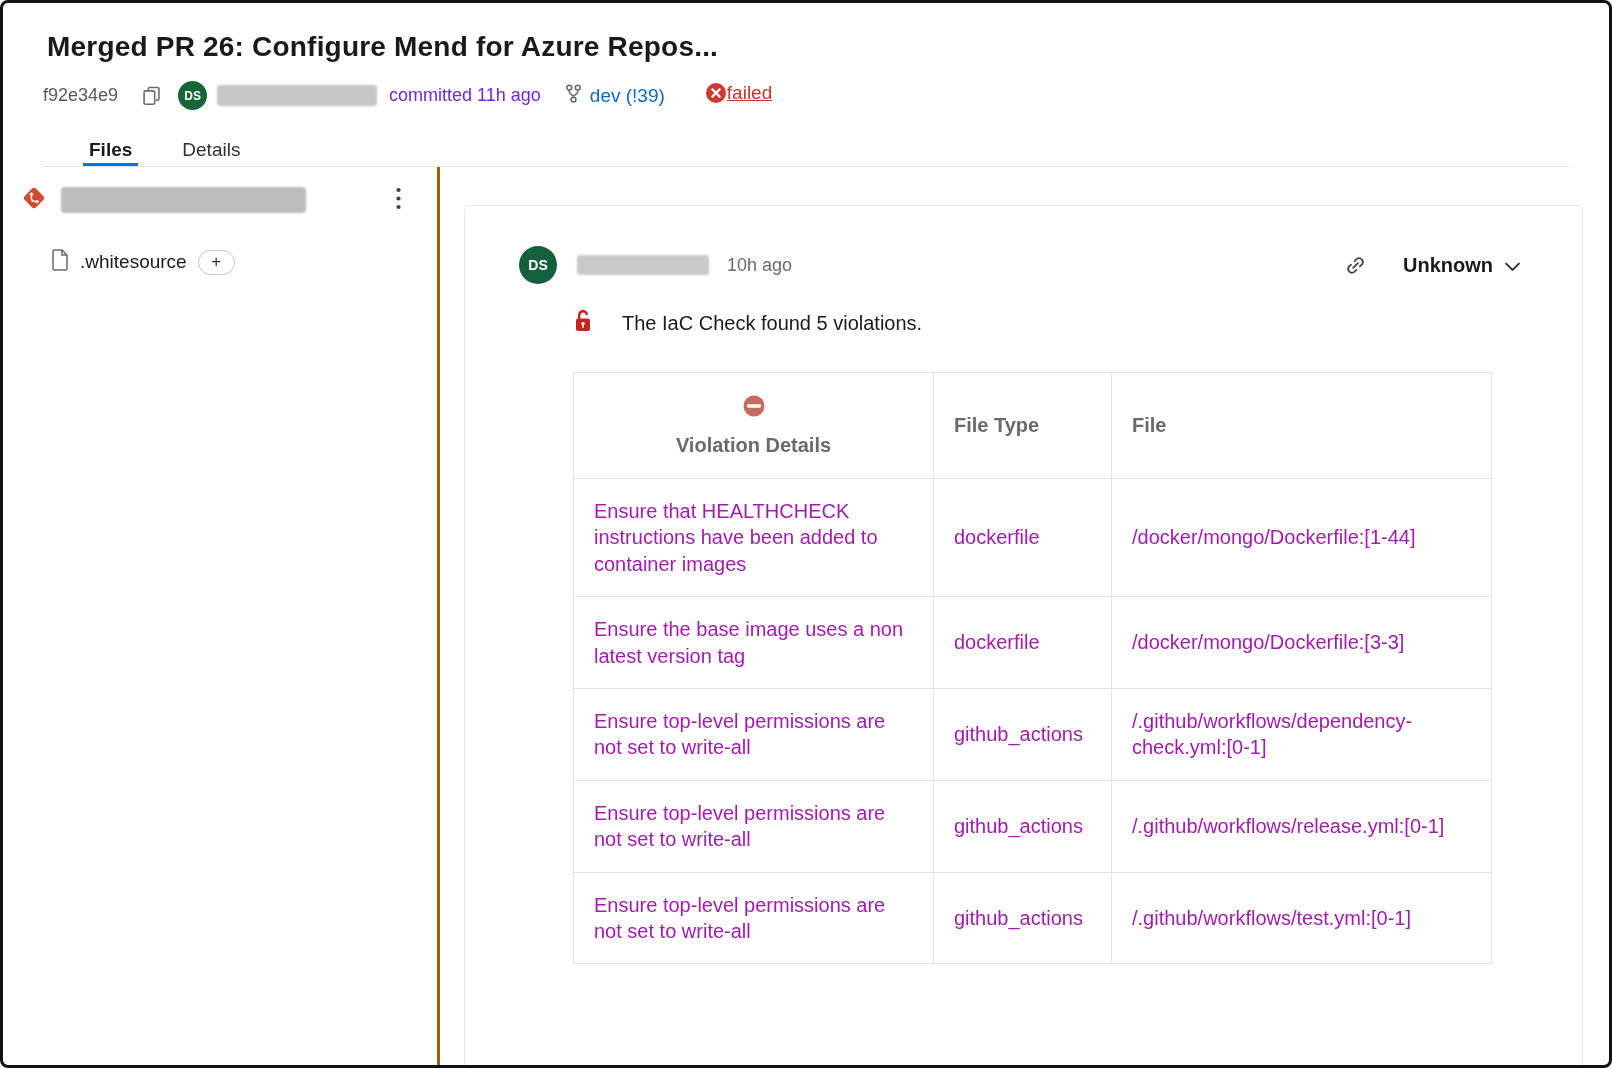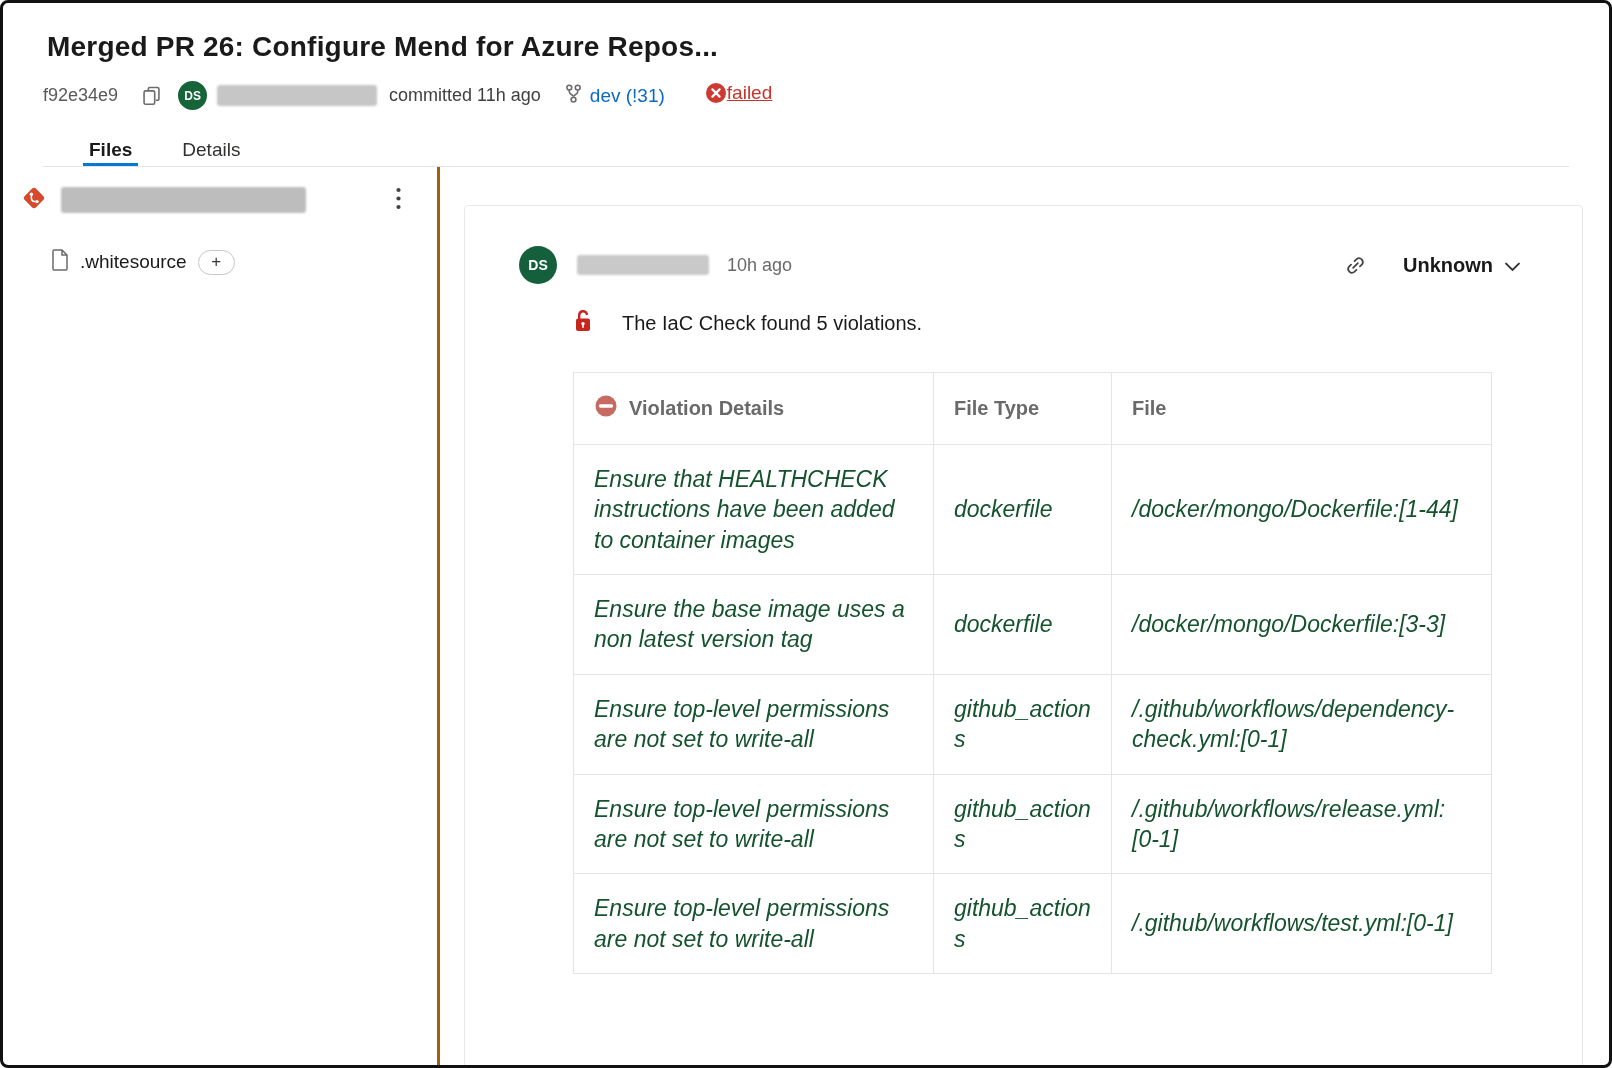--- a/index.html
+++ b/index.html
@@ -21,21 +21,21 @@
 
   .meta { margin-top: 18px; display: flex; align-items: center; font-size: 18px; color: #595959; }
   .meta .hash { margin-right: 23px; }
   .icon-btn { display: inline-flex; align-items: center; justify-content: center; background: none; border: none; padding: 2px; cursor: pointer; }
   .avatar { width: 29px; height: 29px; border-radius: 50%; background: #166539; color: #fff;
             display: inline-flex; align-items: center; justify-content: center;
             font-size: 12px; font-weight: 700; flex: 0 0 auto; }
   .meta .avatar { margin-left: 16px; }
   .redacted { background: #c6c6c6; border-radius: 3px; filter: blur(1.2px); display: inline-block; }
   .meta .redacted { width: 160px; height: 21px; margin-left: 10px; }
-  .meta .committed { margin-left: 12px; color: #404040; }
+  .meta .committed { margin-left: 12px; color: #6d28d9; }
   .meta .branch-wrap { display: flex; align-items: center; margin-left: 24px; gap: 8px; }
   .link-blue { color: #0a6ac6; text-decoration: none; font-size: 19px; }
   .status-wrap { display: flex; margin-left: 40px; }
   .failed-link { color: #c8332a; text-decoration: underline; font-size: 19px; }
 
   
   .tabs { display: flex; gap: 38px; margin-top: 28px; padding: 0 40px; border-bottom: 1px solid #e3e3e3; }
   .tab { font-size: 19px; color: #323130; padding-bottom: 2px; border-bottom: 3px solid transparent; cursor: pointer; background: none; border-top: none; border-left: none; border-right: none; font-family: inherit; }
   .tab.active { color: #1a1a1a; font-weight: 700; border-bottom: 3px solid #0078d4; }
 
@@ -70,22 +70,22 @@
   .c-right { margin-left: auto; display: flex; align-items: center; gap: 28px; }
   .status-dd { display: inline-flex; align-items: flex-start; gap: 12px; background: none; border: none;
                cursor: pointer; font-family: inherit; font-size: 20px; font-weight: 700; color: #1a1a1a; padding: 4px 6px; }
   .c-msg { display: flex; align-items: center; gap: 29px; margin: 24px 0 0 54px; font-size: 20px; color: #1a1a1a; }
 
   
   table.violations { margin: 34px 0 0 54px; border-collapse: collapse; width: 918px; table-layout: fixed; }
   .violations col.c1 { width: 360px; } .violations col.c2 { width: 178px; } .violations col.c3 { width: 380px; }
   .violations th, .violations td { border: 1px solid #e4e4e4; text-align: left; vertical-align: middle; }
   .violations th { padding: 21px 20px; font-size: 20px; font-weight: 700; color: #6a6a6a; }
-  .violations th .th-inner { display: flex; align-items: center; gap: 11px; }
-  .violations td { padding: 19px 20px; font-size: 23px; color: #14532d; line-height: 1.32; overflow-wrap: break-word; font-style: italic; }
+  .violations th .th-inner { display: flex; align-items: center; gap: 11px; flex-direction: column; }
+  .violations td { padding: 19px 20px; font-size: 20px; color: #a21caf; line-height: 1.32; overflow-wrap: break-word; }
 </style>
 </head>
 <body>
 
 <div class="page">
 
   <div class="top">
     <h1 class="page-title">Merged PR 26: Configure Mend for Azure Repos...</h1>
 
     <div class="meta">
@@ -102,21 +102,21 @@
 
       <span class="branch-wrap">
         <span>
           <svg width="17" height="21" viewBox="0 0 16 20">
               <circle cx="4" cy="4.4" r="2.3" stroke="#6b6b6b" stroke-width="1.5" fill="none"></circle>
               <circle cx="12" cy="4.4" r="2.3" stroke="#6b6b6b" stroke-width="1.5" fill="none"></circle>
               <circle cx="8" cy="15.8" r="2.3" stroke="#6b6b6b" stroke-width="1.5" fill="none"></circle>
               <path d="M4 6.8v1.6c0 2.4 2.9 2.3 4 4.4M12 6.8v1.6c0 2.4-2.9 2.3-4 4.4" stroke="#6b6b6b" stroke-width="1.5" fill="none"></path>
             </svg>
         </span>
-        <a href="#" class="link-blue">dev (!31)</a>
+        <a href="#" class="link-blue">dev (!39)</a>
       </span>
 
       <span class="status-wrap">
         <span>
           <svg width="22" height="22" viewBox="0 0 22 22">
               <circle cx="11" cy="11" r="10" fill="#cd3a32"></circle>
               <path d="M7.4 7.4l7.2 7.2M14.6 7.4l-7.2 7.2" stroke="#fff" stroke-width="2.2" stroke-linecap="round"></path>
             </svg>
         </span>
         <a href="#" class="failed-link">failed</a>

